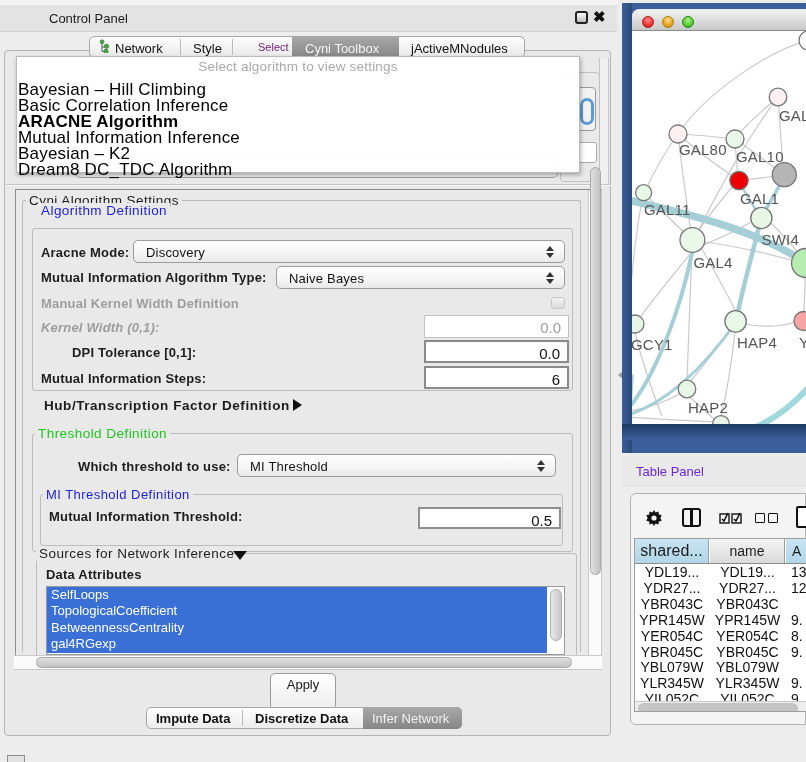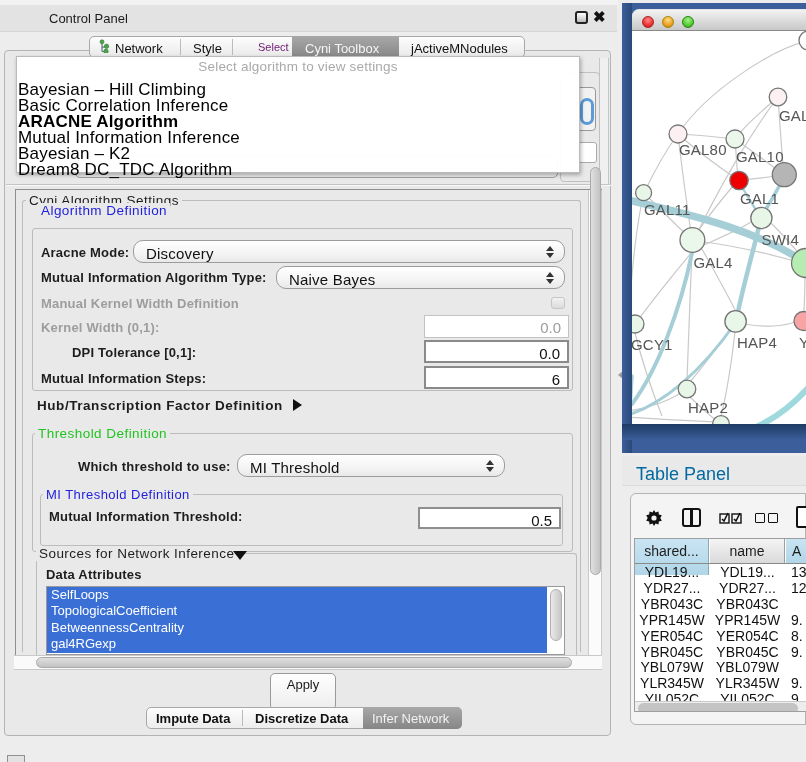--- a/index.html
+++ b/index.html
@@ -2,21 +2,21 @@
 <html><head>
 <meta charset="utf-8">
 <style>
 * { margin:0; padding:0; box-sizing:border-box; }
 html,body { width:806px; height:762px; overflow:hidden; }
 body { font-family:"Liberation Sans", sans-serif; background:#ededed; position:relative; -webkit-font-smoothing:antialiased; }
 .abs { position:absolute; }
 .bold { font-weight:bold; }
 .gb { border:1px solid #bcbcbc; border-radius:3px; }
 .fld { position:absolute; background:#fff; font-size:15px; text-align:right; padding:3px 7px 0 0; }
-.combo { position:absolute; border:1px solid #9c9c9c; border-radius:10px; background:linear-gradient(#ffffff,#f2f2f2 70%,#e8e8e8); font-size:15px; letter-spacing:0.2px; color:#111; }
+.combo { position:absolute; border:1px solid #9c9c9c; border-radius:5px; background:linear-gradient(#ffffff,#f2f2f2 70%,#e8e8e8); font-size:13px; letter-spacing:0.2px; color:#111; }
 .gt { position:absolute; background:#e9e9e9; padding:0 3px; font-size:13.5px; letter-spacing:0.45px; white-space:nowrap; }
 .combo .ct { position:absolute; left:12px; top:4px; }
 .spin { position:absolute; right:10px; top:50%; margin-top:-7px; width:8px; height:14px; }
 .spin:before { content:""; position:absolute; left:0; top:1px; border-left:4px solid transparent; border-right:4px solid transparent; border-bottom:5px solid #333; }
 .spin:after { content:""; position:absolute; left:0; bottom:1px; border-left:4px solid transparent; border-right:4px solid transparent; border-top:5px solid #333; }
 .lbl { position:absolute; font-size:13px; font-weight:bold; letter-spacing:0.2px; color:#1d1d1d; white-space:nowrap; }
 .dis { color:#9d9d9d; }
 </style>
 </head>
 <body>
@@ -75,37 +75,37 @@
   </div>
 <div class="lbl" style="left:41px;top:270px;">Mutual Information Algorithm Type:</div>
 <div class="combo" style="left:276px;top:266px;width:289px;height:23px;">
     <span class="ct">Naive Bayes</span>
     <span class="spin"></span>
   </div>
 
 <div class="lbl dis" style="left:41px;top:296px;">Manual Kernel Width Definition</div>
 <div class="abs" style="left:551px;top:297px;width:14px;height:12px;border:1px solid #c6c6c6;border-radius:3px;background:linear-gradient(#f2f2f2,#dcdcdc);"></div>
 
-<div class="lbl dis" style="left:41px;top:320px;">Kernel Width (0,1):</div>
+<div class="lbl dis" style="left:41px;top:320px;font-style:italic;">Kernel Width (0,1):</div>
 <div class="fld" style="left:424px;top:315px;width:145px;height:23px;border:1px solid #c3c3c3;color:#9d9d9d;">0.0</div>
 
 <div class="lbl" style="left:41px;top:345px;margin-left:31px;">DPI Tolerance [0,1]:</div>
 <div class="fld" style="left:424px;top:340px;width:145px;height:23px;border:2px solid #8a8a8a;color:#111;">0.0</div>
 
 <div class="lbl" style="left:41px;top:371px;">Mutual Information Steps:</div>
 <div class="fld" style="left:424px;top:366px;width:145px;height:23px;border:2px solid #8a8a8a;color:#111;">6</div>
 
-<div class="lbl" style="left:37px;top:398px;font-size:13.5px;letter-spacing:0.55px;">Hub/Transcription Factor Definition</div>
+<div class="lbl" style="left:44px;top:398px;font-size:13.5px;letter-spacing:0.55px;">Hub/Transcription Factor Definition</div>
 <div class="abs" style="left:293px;top:399px;width:0;height:0;border-top:6.5px solid transparent;border-bottom:6.5px solid transparent;border-left:9px solid #111;"></div>
 
 <div class="abs gb" style="left:32px;top:433px;width:541px;height:119px;"></div>
 <div class="gt" style="left:35px;top:426px;color:#22c422;">Threshold Definition</div>
 
 <div class="lbl" style="left:78px;top:459px;">Which threshold to use:</div>
-<div class="combo" style="left:237px;top:454px;width:268px;height:23px;">
+<div class="combo" style="left:237px;top:454px;width:319px;height:23px;">
     <span class="ct">MI Threshold</span>
     <span class="spin"></span>
   </div>
 
 <div class="abs gb" style="left:40px;top:494px;width:523px;height:52px;"></div>
 <div class="gt" style="left:43px;top:487px;font-size:13px;color:#2222dd;">MI Threshold Definition</div>
 <div class="lbl" style="left:49px;top:509px;">Mutual Information Threshold:</div>
 <div class="fld" style="left:418px;top:507px;width:143px;height:22px;border:2px solid #8f8f8f;color:#111;">0.5</div>
 
 <div class="abs" style="left:36px;top:553px;width:541px;height:102px;border:1px solid #bcbcbc;border-bottom:none;border-radius:3px 3px 0 0;"></div>
@@ -220,21 +220,21 @@
 <text x="61.5" y="237">GAL4</text>
 <text x="-1" y="318.5">GCY1</text>
 <text x="105" y="316.5">HAP4</text>
 <text x="167" y="316.5">Y</text>
 <text x="56" y="381.5">HAP2</text>
 </g>
 </svg>
 </div>
 
 <div class="abs" style="left:622px;top:456px;width:184px;height:30px;background:#e9e9e9;border-bottom:1px solid #dcdcdc;"></div>
-<div class="abs" style="left:636px;top:464px;font-size:18px;color:#0369a1;">Table Panel</div>
+<div class="abs" style="left:636px;top:464px;font-size:13px;color:#6d28d9;">Table Panel</div>
 
 <div class="abs" style="left:630px;top:493px;width:176px;height:232px;background:#f4f4f4;border:1px solid #b3b3b3;border-radius:6px 0 0 6px;"></div>
 
 <div class="abs" style="left:645px;top:509px;width:18px;height:18px;">
 <svg width="18" height="18" viewBox="0 0 18 18">
       <path d="M9 1 L10.5 3.5 L13.5 2.5 L13.8 5.5 L16.8 6.2 L15.3 9 L16.8 11.8 L13.8 12.5 L13.5 15.5 L10.5 14.5 L9 17 L7.5 14.5 L4.5 15.5 L4.2 12.5 L1.2 11.8 L2.7 9 L1.2 6.2 L4.2 5.5 L4.5 2.5 L7.5 3.5 Z" fill="#111"></path>
       <circle cx="9" cy="9" r="2.6" fill="#f4f4f4"></circle>
     </svg>
 </div>
 <div class="abs" style="left:682px;top:508px;width:19px;height:19px;border:2.5px solid #111;border-radius:3px;"></div>
@@ -247,21 +247,21 @@
         <path d="M3 8 L5 10 L9 2" stroke-width="1.6"></path>
         <path d="M15 8 L17 10 L21 2" stroke-width="1.6"></path>
       </g>
     </svg>
 </div>
 <div class="abs" style="left:755px;top:513px;width:10px;height:10px;border:1.5px solid #111;border-radius:1px;"></div>
 <div class="abs" style="left:768px;top:513px;width:10px;height:10px;border:1.5px solid #111;border-radius:1px;"></div>
 <div class="abs" style="left:796px;top:506px;width:14px;height:22px;border:2px solid #111;border-radius:2px;background:#fff;"></div>
 
 <div class="abs" style="left:634px;top:538px;width:172px;height:174px;background:#fff;border:1px solid #9e9e9e;border-right:none;overflow:hidden;font-family:'Liberation Sans',sans-serif;">
-  <div style="position:absolute;left:0;top:0;width:74px;height:36px;background:linear-gradient(#c9e4f2,#b0d6e8);border-right:1px solid #8fa8b5;text-align:center;font-size:14px;color:#1d1d1d;line-height:24px;">shared...</div>
+  <div style="position:absolute;left:0;top:0;width:74px;height:24px;background:linear-gradient(#c9e4f2,#b0d6e8);border-right:1px solid #8fa8b5;text-align:center;font-size:16px;color:#1d1d1d;line-height:24px;">shared...</div>
   <div style="position:absolute;left:75px;top:0;width:75px;height:24px;background:linear-gradient(#f4f4f4,#dadada);border-right:1px solid #9e9e9e;text-align:center;font-size:14px;color:#1d1d1d;line-height:24px;">name</div>
   <div style="position:absolute;left:151px;top:0;width:27px;height:24px;background:linear-gradient(#c9e4f2,#b0d6e8);font-size:14px;color:#1d1d1d;line-height:24px;padding-left:6px;">A</div>
   <div style="position:absolute;left:0;top:24px;width:178px;height:1px;background:#8a8a8a;"></div>
   <div style="position:absolute;left:0;top:26px;width:74px;font-size:14px;color:#111;text-align:center;line-height:15.9px;">YDL19...<br>YDR27...<br>YBR043C<br>YPR145W<br>YER054C<br>YBR045C<br>YBL079W<br>YLR345W<br>YIL052C</div>
   <div style="position:absolute;left:75px;top:26px;width:75px;font-size:14px;color:#111;text-align:center;line-height:15.9px;">YDL19...<br>YDR27...<br>YBR043C<br>YPR145W<br>YER054C<br>YBR045C<br>YBL079W<br>YLR345W<br>YIL052C</div>
   <div style="position:absolute;left:156px;top:26px;width:30px;font-size:14px;color:#111;text-align:left;line-height:15.9px;">13<br>12<br>&nbsp;<br>9.<br>8.<br>9.<br>&nbsp;<br>9.<br>9.</div>
   <div style="position:absolute;left:0;top:162px;width:178px;height:16px;background:#ededed;border-top:1px solid #c9c9c9;"></div>
   <div style="position:absolute;left:3px;top:164px;width:160px;height:11px;border-radius:6px;background:#c4c4c4;"></div>
 </div>
 

